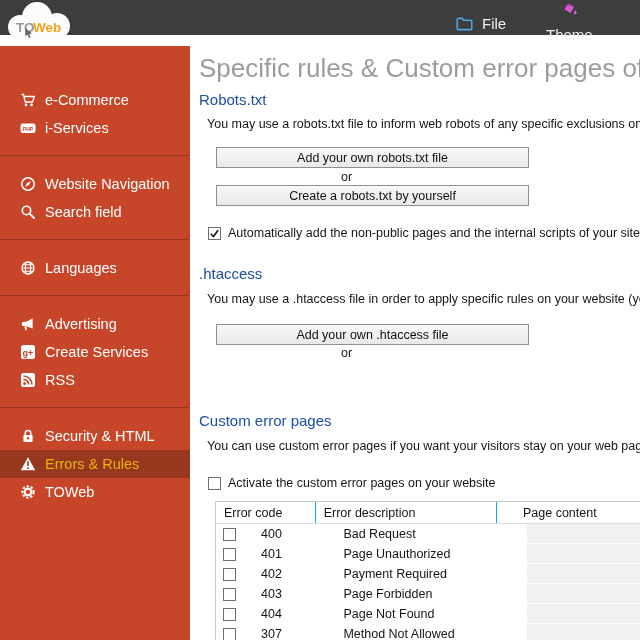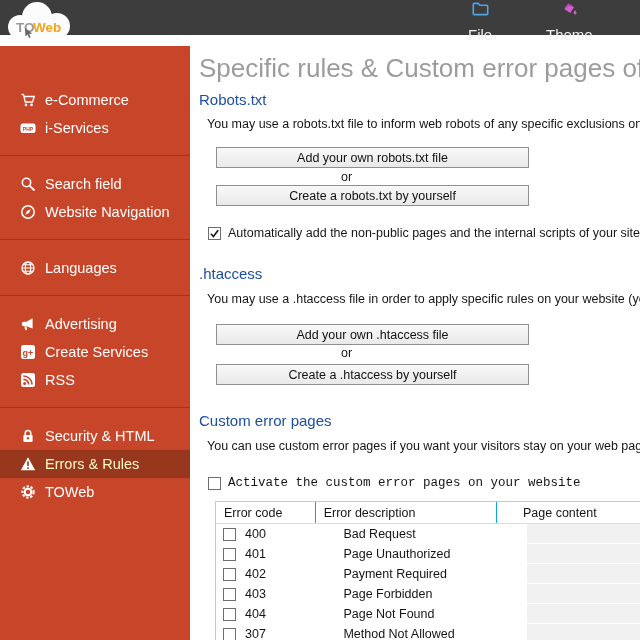--- a/index.html
+++ b/index.html
@@ -3,29 +3,29 @@
 <meta charset="utf-8">
 <style>
   * { margin:0; padding:0; box-sizing:border-box; }
   html,body { width:640px; height:640px; overflow:hidden; font-family:"Liberation Sans", sans-serif; background:#fff; }
   .stage { position:relative; width:640px; height:640px; overflow:hidden; }
 
   
   .topbar { position:absolute; left:0; top:0; width:640px; height:35px; background:#3d3d3d; z-index:3; }
   .logo { position:absolute; left:4px; top:1px; width:74px; height:44px; }
   .menu { position:absolute; top:0; height:46px; display:flex; align-items:center; gap:9px; color:#f0f0f0; font-size:15px; cursor:default; }
-  .menu-file { left:468px;flex-direction:column; }
+  .menu-file { left:456px; }
   .menu-theme { left:546px;flex-direction:column; }
   .mico { width:17px; height:17px; display:flex; }
 
   
   .sidebar { position:absolute; left:0; top:46px; width:190px; height:594px; background:#c7462a; padding-top:40px; z-index:2; }
   .side-item { height:28px; display:flex; align-items:center; padding-left:20px; gap:9px; font-size:14.5px; color:#ffffff; cursor:default; white-space:nowrap; }
   .side-item.dim { color:#ffffff; }
-  .side-item.sel { background:#96371e; color:#fef9c3; }
+  .side-item.sel { background:#96371e; color:#eab308; }
   .icn { width:16px; height:16px; display:flex; flex:0 0 16px; }
   .side-sep { border-top:1px solid rgba(0,0,0,0.22); margin:13px 0 14px 0; }
 
   
   .main { position:absolute; left:190px; top:46px; width:450px; height:594px; background:#fff; overflow:hidden; z-index:1; }
   .title { position:absolute; left:9px; top:2px; font-size:26px; line-height:40px; color:#9c9c9c; white-space:nowrap; }
   .h { position:absolute; left:9px; font-size:15px; color:#1d4fa0; white-space:nowrap; }
   .p { position:absolute; left:17px; font-size:12.5px; color:#151515; white-space:nowrap; }
   .btn { position:absolute; left:26px; width:313px; height:21px; background:linear-gradient(#f8f8f8,#e9e9e9); border:1px solid #8f8f8f; font-size:12.5px; font-family:"Liberation Sans", sans-serif; color:#111; display:flex; align-items:center; justify-content:center; cursor:default; }
   .or { position:absolute; left:0; width:313px; text-align:center; font-size:12.5px; color:#151515; }
@@ -34,21 +34,21 @@
   .cb svg { width:11px; height:11px; }
 
   
   .etable { position:absolute; left:25px; top:455px; width:560px; border:1px solid #c9c9c9; background:#fff; font-size:12.5px; color:#151515; }
   .thead { display:flex; height:22px; align-items:center; border-bottom:1px solid #dcdcdc; background:#fff; }
   .th { height:100%; display:flex; align-items:center; padding-left:8px; border-right:1px solid #0ea5e9; cursor:default; }
   .th.c1 { width:100px; }
   .th.c2 { width:182px; }
   .th.c3 { width:278px; border-right:none; padding-left:26px; }
   .trow { display:flex; height:20px; align-items:center; }
-  .td1 { width:100px; display:flex; align-items:center; gap:9px; padding-left:7px; }
+  .td1 { width:100px; display:flex; align-items:center; gap:25px; padding-left:7px; }
   .td2 { width:182px; padding-left:8px; white-space:nowrap;margin-left:24px; }
   .td3 { width:278px; height:100%; background:#f1f1f1; border-left:18px solid #ffffff; border-bottom:1px solid #ffffff; }
 </style>
 </head>
 <body>
 
 <div class="stage">
 
   <div class="topbar">
     <svg class="logo" viewBox="0 0 74 44">
@@ -106,34 +106,34 @@
           </svg>
       </span>
       <span>i-Services</span>
     </div>
 
     <div class="side-sep"></div>
 
     <div class="side-item">
       <span class="icn">
         <svg viewBox="0 0 16 16">
+            <circle cx="8" cy="8" r="6.2" fill="none" stroke="currentColor" stroke-width="1.5"></circle>
+            <path d="M10.8 5.2 L9 9 L5.2 10.8 L7 7 Z" fill="currentColor"></path>
+          </svg>
+      </span>
+      <span>Website Navigation</span>
+    </div>
+    <div class="side-item">
+      <span class="icn">
+        <svg viewBox="0 0 16 16">
             <circle cx="6.5" cy="6.5" r="4.2" fill="none" stroke="currentColor" stroke-width="1.6"></circle>
             <path d="M9.8 9.8 L14 14" stroke="currentColor" stroke-width="1.8" stroke-linecap="round"></path>
           </svg>
       </span>
       <span>Search field</span>
-    </div>
-    <div class="side-item">
-      <span class="icn">
-        <svg viewBox="0 0 16 16">
-            <circle cx="8" cy="8" r="6.2" fill="none" stroke="currentColor" stroke-width="1.5"></circle>
-            <path d="M10.8 5.2 L9 9 L5.2 10.8 L7 7 Z" fill="currentColor"></path>
-          </svg>
-      </span>
-      <span>Website Navigation</span>
     </div>
 
     <div class="side-sep"></div>
 
     <div class="side-item dim">
       <span class="icn">
         <svg viewBox="0 0 16 16">
             <circle cx="8" cy="8" r="6" fill="none" stroke="currentColor" stroke-width="1.3"></circle>
             <ellipse cx="8" cy="8" rx="2.7" ry="6" fill="none" stroke="currentColor" stroke-width="1.1"></ellipse>
             <path d="M2.2 8 h11.6 M3 4.8 h10 M3 11.2 h10" stroke="currentColor" stroke-width="1.1" fill="none"></path>
@@ -220,25 +220,24 @@
             <path d="M2.2 6.8 L5.2 10 L10.8 2.6" fill="none" stroke="#1a1a1a" stroke-width="2"></path>
           </svg>
       </span>
       <span>Automatically add the non-public pages and the internal scripts of your site to t</span>
     </div>
 
     <div class="h" style="top:219px;">.htaccess</div>
     <div class="p" style="top:246px;">You may use a .htaccess file in order to apply specific rules on your website (your h</div>
     <button class="btn" style="top:278px;">Add your own .htaccess file</button>
     <div class="or" style="top:300px;">or</div>
-    <button class="btn" style="top:318px;">Create a .htaccess by yourself</button>
 
     <div class="h" style="top:366px;">Custom error pages</div>
     <div class="p" style="top:393px;">You can use custom error pages if you want your visitors stay on your web pages in</div>
-    <div class="cbrow" style="top:430px;font-family:Liberation Mono, monospace;">
+    <div class="cbrow" style="top:430px;">
       <span class="cb"></span>
       <span>Activate the custom error pages on your website</span>
     </div>
 
     <div class="etable">
       <div class="thead">
         <div class="th c1">Error code</div>
         <div class="th c2">Error description</div>
         <div class="th c3">Page content</div>
       </div>

